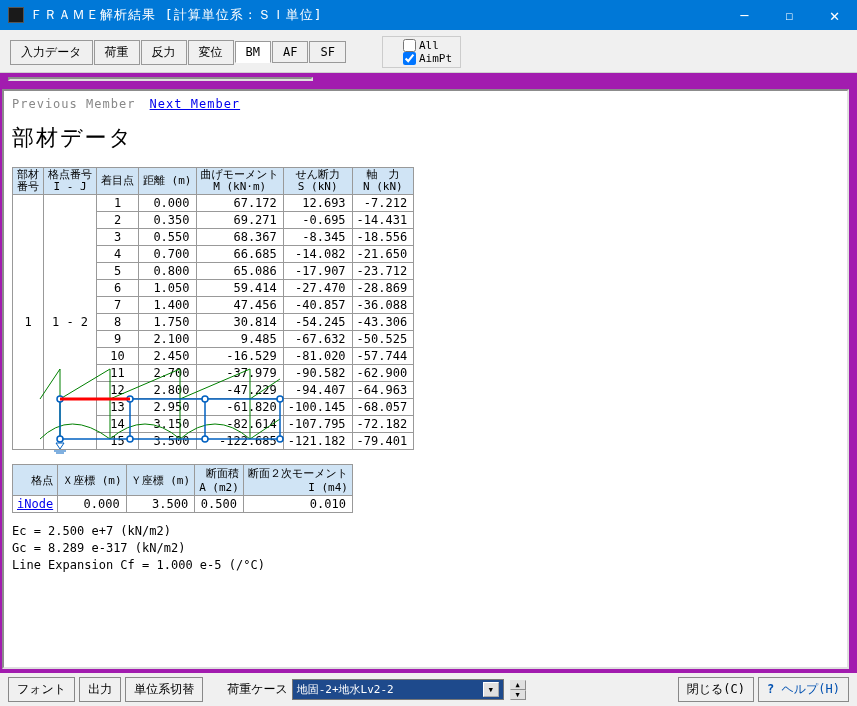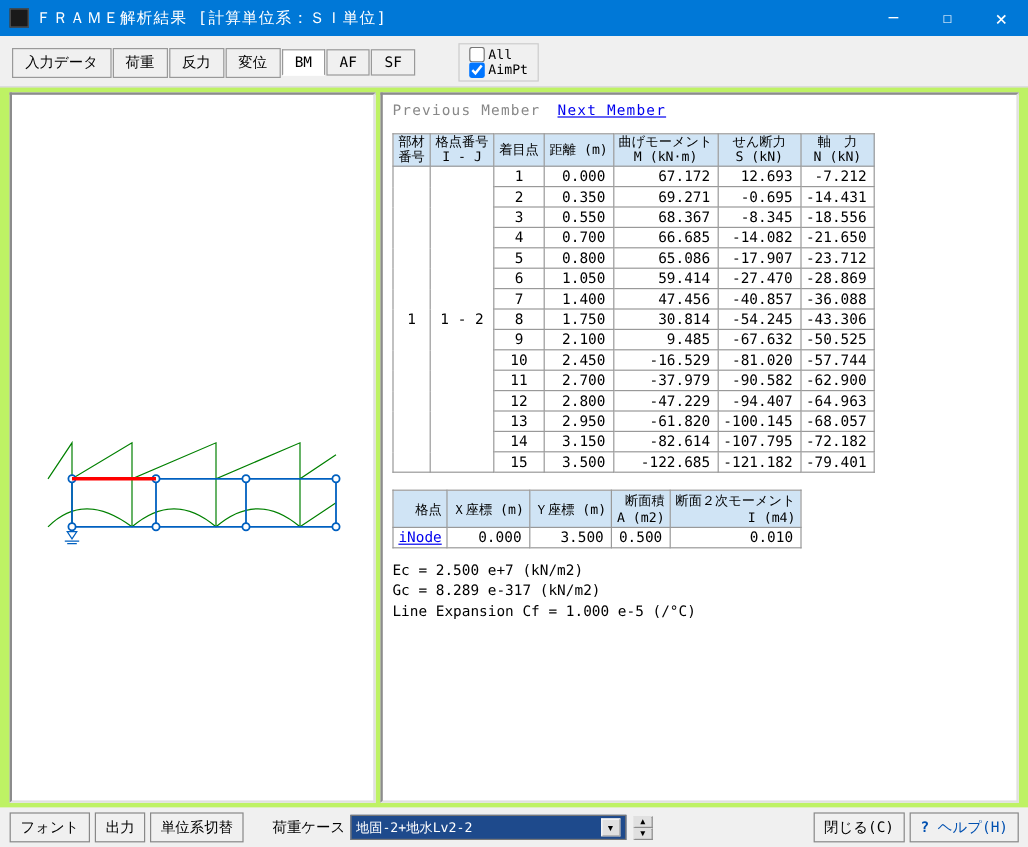--- a/index.html
+++ b/index.html
@@ -7,40 +7,40 @@
 .titlebar { background: #0078d7; color: white; height: 30px; display: flex; align-items: center; padding-left: 8px; }
 .titlebar .icon { width: 16px; height: 16px; background: #1a1a1a; border: 1px solid #555; margin-right: 6px; }
 .titlebar .title { flex: 1; font-size: 13px; letter-spacing: 1px; }
 .titlebar .winbtns { display: flex; height: 100%; }
 .titlebar .winbtn { width: 45px; display: flex; align-items: center; justify-content: center; color: white; font-size: 13px; }
 .winbtn.close { font-size: 16px; }
 .toolbar { background: #f0f0f0; padding: 6px 10px 4px 10px; display: flex; align-items: center; border-bottom: 1px solid #d0d0d0; gap: 23px; }
 .tabbtn { border: 1px solid #999; background: #f0f0f0; padding: 3px 10px; font-size: 12px; margin-right: 1px; font-family: inherit; }
 .tabbtn.active { background: #fff; border-bottom: 1px solid #fff; position: relative; }
 .checkgroup { margin-left: 12px; border: 1px solid #ccc; padding: 2px 8px; font-size: 11px; }
-.checkgroup div { display: flex; align-items: flex-end; gap: 3px; }
-.content { display: flex; height: 600px; background: #bef264; }
+.checkgroup div { display: flex; align-items: flex-end; gap: 3px; margin-left: 12px; }
+.content { display: flex; height: 600px; background: #a21caf; flex-direction: column; }
 .leftpanel { width: 305px; border: 2px inset #e0e0e0; background: #fff; margin: 4px 2px 4px 8px; position: relative; }
 .rightpanel { flex: 1; border: 2px inset #e0e0e0; background: #fff; margin: 4px 8px 4px 2px; padding: 6px 8px; overflow: auto; }
 .navlinks { font-size: 12px; margin-bottom: 12px; letter-spacing: 1px; }
 .navlinks .prev { color: #888; }
 .navlinks .next { color: #0000ee; text-decoration: underline; margin-left: 6px; }
 h2 { font-size: 22px; font-weight: normal; margin: 8px 0 14px 0; letter-spacing: 2px; }
 table { border-collapse: collapse; font-size: 12px; }
 table th, table td { border: 1px solid #999; padding: 1px 4px; text-align: center; font-weight: normal; }
 table th { background: #d0e4f5; }
 table td.num { text-align: right; padding-right: 6px; }
 .tbl1 { margin-bottom: 14px; }
 .tbl1 th { font-size: 11px; line-height: 1.1; }
 .tbl2 th { font-size: 11px; text-align: right; }
 .tbl2 .ilink { color: #0000ee; text-decoration: underline; text-align: left; padding-left: 4px; margin-left: 14px; }
 .proptext { font-size: 12px; margin-top: 10px; line-height: 1.4; white-space: pre; }
 .bottombar { display: flex; align-items: center; padding: 4px 8px; gap: 4px; background: #f0f0f0; }
 .btn { border: 1px solid #888; background: #f0f0f0; padding: 3px 8px; font-size: 12px; font-family: inherit; }
-.combo { border: 1px solid #777; background: #1e4a8c; color: white; padding: 2px 4px; font-size: 11px; width: 230px; display: flex; justify-content: space-between; align-items: center; }
+.combo { border: 1px solid #777; background: #1e4a8c; color: white; padding: 2px 4px; font-size: 11px; width: 212px; display: flex; justify-content: space-between; align-items: center; }
 .combo .arrow { background: #e0e0e0; color: black; width: 16px; text-align: center; border: 1px outset #fff; }
 .spinners { display: flex; flex-direction: column; margin-left: 2px; }
 .spinners div { width: 16px; height: 10px; border: 1px outset #e0e0e0; background: #e0e0e0; font-size: 7px; text-align: center; line-height: 8px; }
 .diagram { position: absolute; top: 280px; left: 20px; width: 260px; height: 120px; }
 </style>
 </head>
 <body>
 
 <div class="titlebar">
   <div class="icon"></div>
@@ -96,20 +96,21 @@
         <path d="M26,88 L34,88" transform="translate(0,6)"></path>
       </g>
     </svg>
   </div>
 
   <div class="rightpanel">
     <div class="navlinks">
       <span class="prev">Previous Member</span>
       <a href="#" class="next">Next Member</a>
     </div>
+    <h2>部材データ</h2>
 
     <table class="tbl1">
       <thead>
           <tr id="t1head">
             <th>部材<br>番号</th>
             <th>格点番号<br>I - J</th>
             <th>着目点</th>
             <th>距離 (m)</th>
             <th>曲げモーメント<br>M (kN·m)</th>
             <th>せん断力<br>S (kN)</th>

